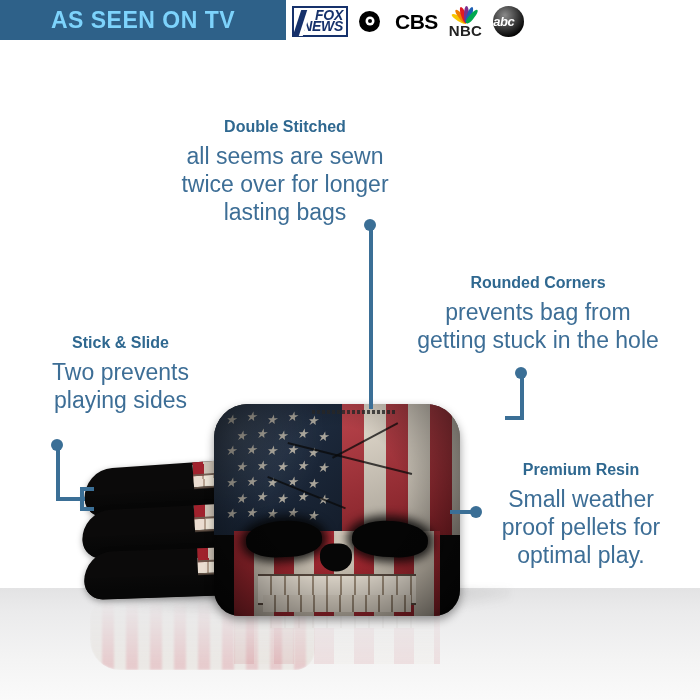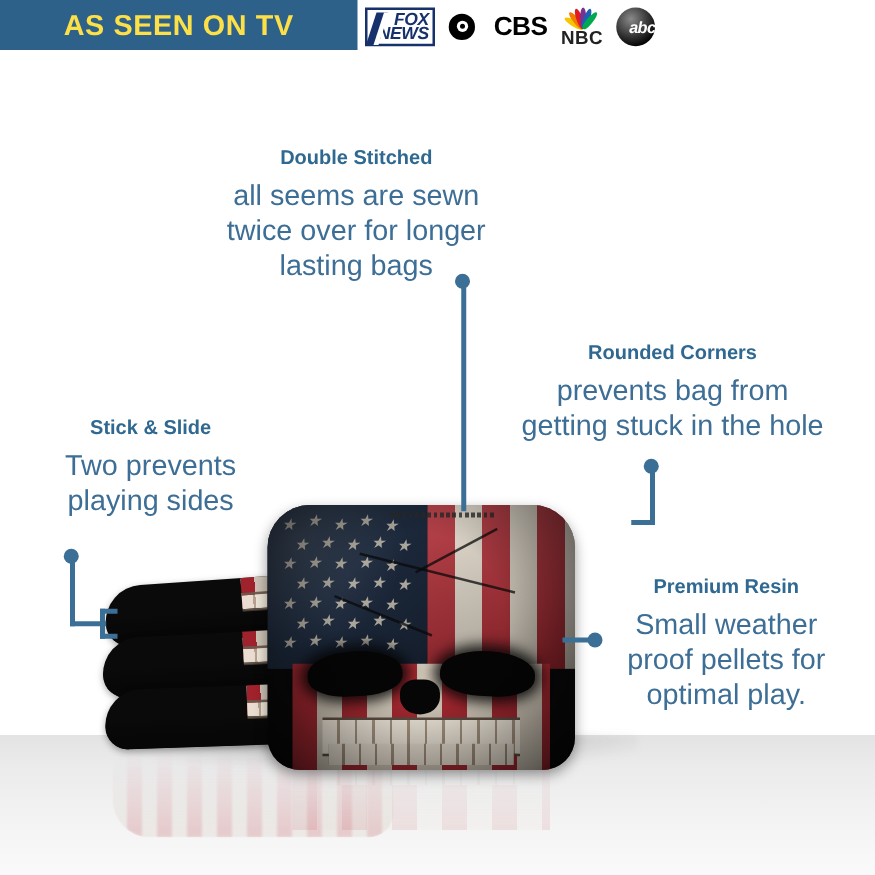--- a/index.html
+++ b/index.html
@@ -22,21 +22,21 @@
     left: 0;
     top: 0;
     width: 286px;
     height: 40px;
     background: #2e6189;
     display: flex;
     align-items: center;
     justify-content: center;
   }
   .banner-text {
-    color: #fde047;
+    color: #7dd3fc;
     font-size: 23px;
     font-weight: bold;
     letter-spacing: 0.5px;
     white-space: nowrap;
   }
 
   .logo-row {
     position: absolute;
     left: 292px;
     top: 3px;
@@ -160,21 +160,21 @@
   }
 
   
   .logo-abc {
     width: 31px;
     height: 31px;
     border-radius: 50%;
     background: radial-gradient(circle at 38% 30%, #8a8a8a 0%, #3a3a3a 45%, #050505 75%, #2a1a06 100%);
     display: flex;
     align-items: center;
-    justify-content: flex-end;
+    justify-content: flex-start;
   }
   .abc-text {
     font-size: 13px;
     font-weight: bold;
     color: #ffffff;
     font-style: italic;
     letter-spacing: -0.5px;
   }
 
   

